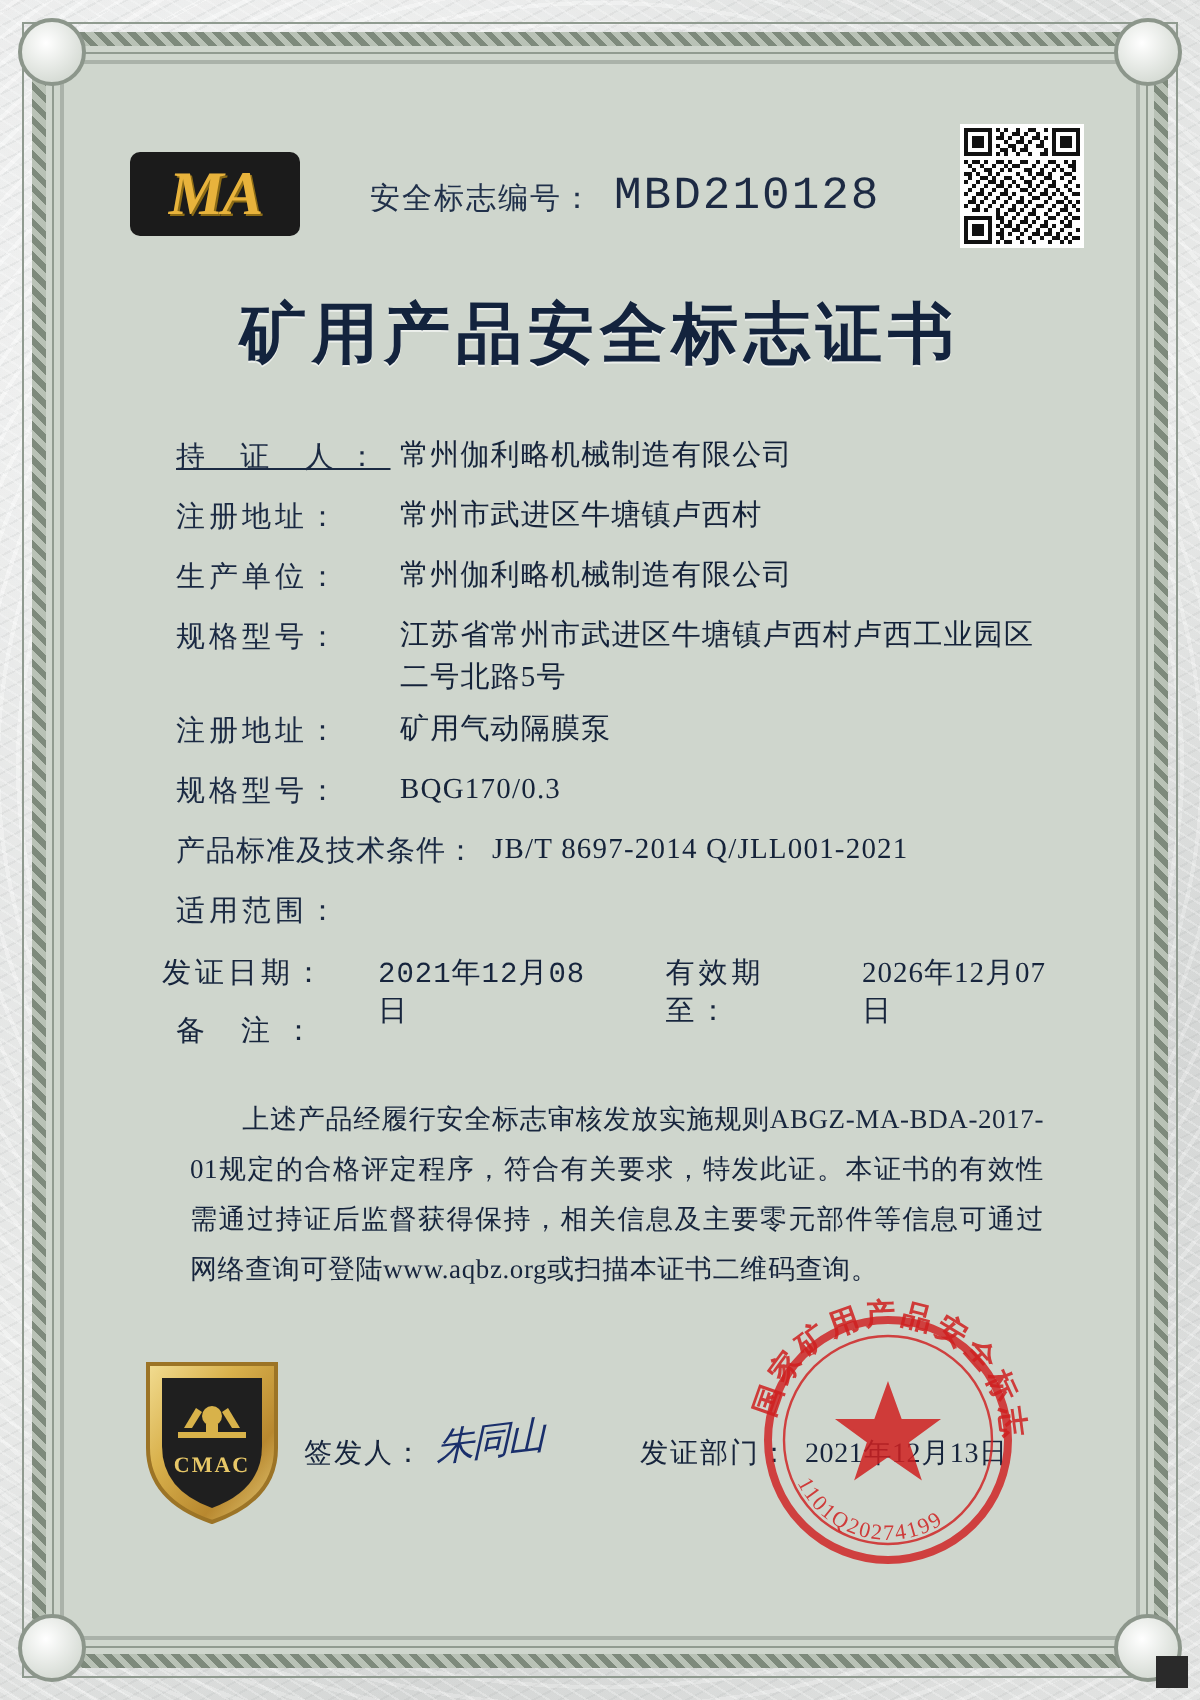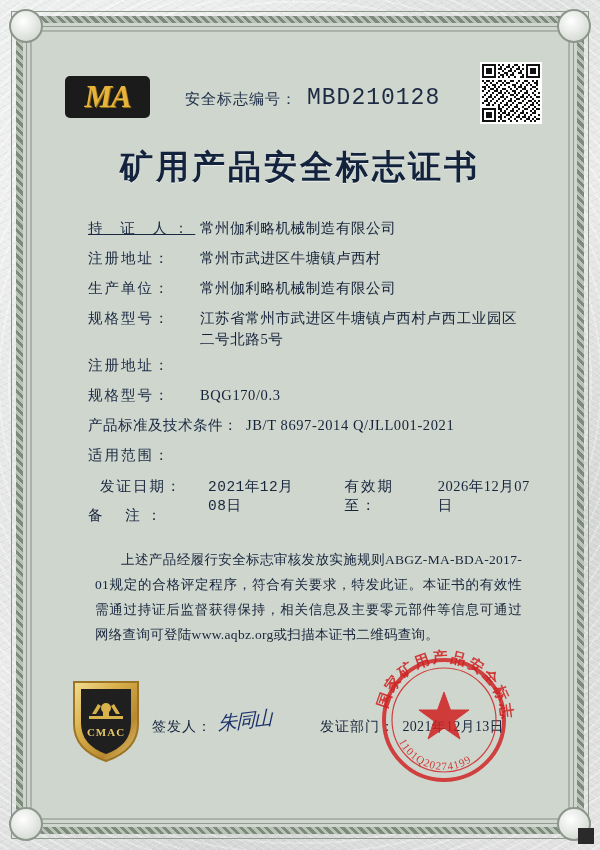--- a/index.html
+++ b/index.html
@@ -226,39 +226,39 @@
     color: #15233a;
     letter-spacing: .6px;
     line-height: 1.45;
     padding-top: 3px;
     padding-left: 4px;
   }
 
   
   .date-row {
     position: absolute;
-    left: 60px;
+    left: 41px;
     right: 30px;
     top: 437px;
     display: flex;
     align-items: baseline;
     font-family: "Liberation Serif", serif;
     font-size: 14.5px;
     color: #17253d;
   }
   .date-row .lbl { letter-spacing: 2px; width: 108px; flex: 0 0 108px; }
   .date-row .val { letter-spacing: .5px; font-family: Liberation Mono, monospace; }
   .date-row .lbl2 { margin-left: 34px; letter-spacing: 2px; }
   .date-row .val2 { margin-left: 22px; letter-spacing: .5px; }
 
   .remark-row {
     position: absolute;
     left: 48px;
     top: 466px;
-    font-family: Liberation Mono, monospace;
+    font-family: Liberation Sans, sans-serif;
     font-size: 14.5px;
     color: #17253d;
     letter-spacing: 7px;
   }
 
   
   .para {
     position: absolute;
     left: 55px;
     right: 38px;
@@ -627,20 +627,21 @@
         <div class="fvalue">常州伽利略机械制造有限公司</div>
       </div>
 
       <div class="frow" style="min-height:46px;">
         <div class="flabel">规格型号：</div>
         <div class="fvalue">江苏省常州市武进区牛塘镇卢西村卢西工业园区二号北路5号</div>
       </div>
 
       <div class="frow">
         <div class="flabel">注册地址：</div>
+        <div class="fvalue">矿用气动隔膜泵</div>
       </div>
 
       <div class="frow">
         <div class="flabel">规格型号：</div>
         <div class="fvalue">BQG170/0.3</div>
       </div>
 
       <div class="frow">
         <div class="flabel tight" style="width:150px; flex:0 0 150px;">产品标准及技术条件：</div>
         <div class="fvalue" style="padding-left:8px;">JB/T 8697-2014   Q/JLL001-2021</div>

